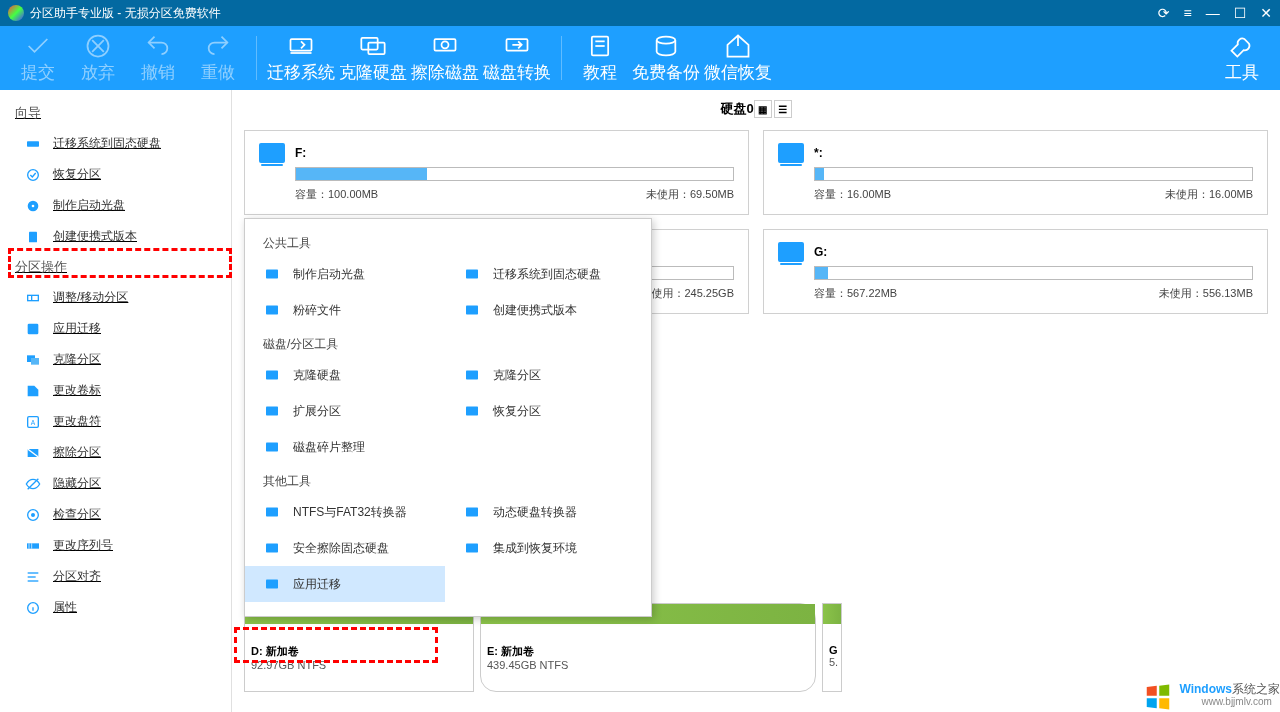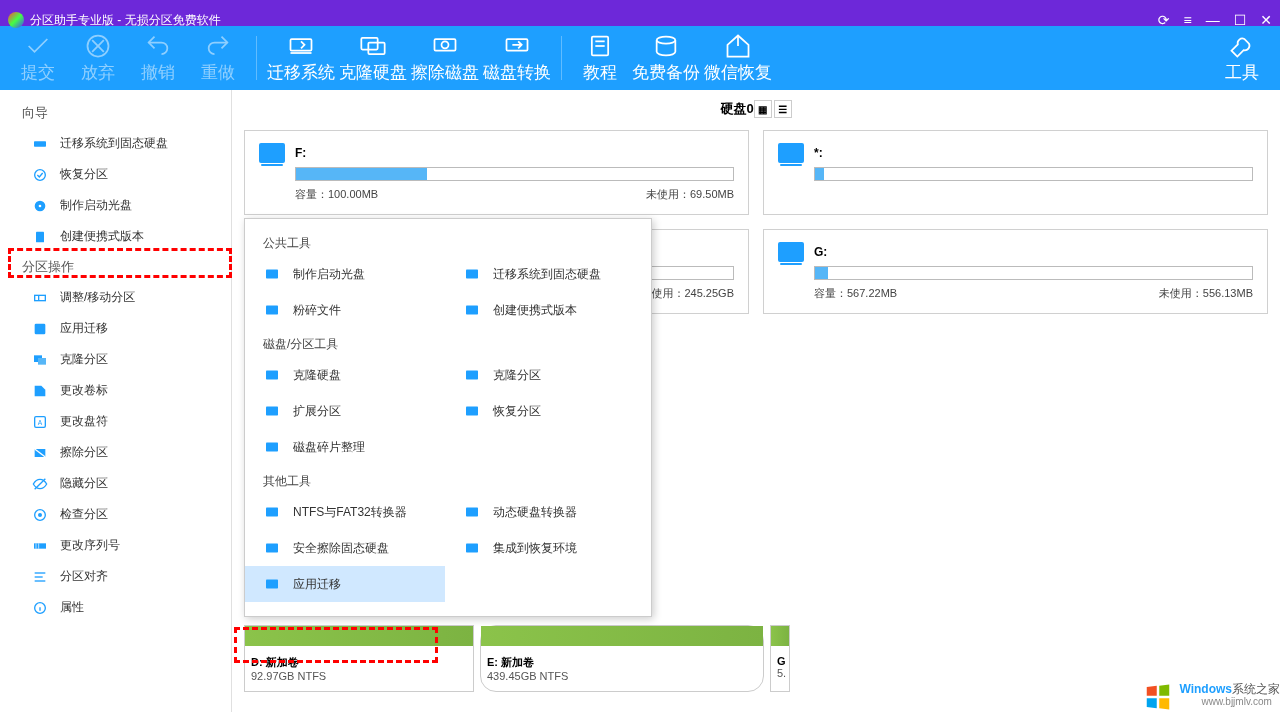--- a/index.html
+++ b/index.html
@@ -1,38 +1,38 @@
 <!DOCTYPE html>
 <html><head>
 <meta charset="utf-8">
 <style>
 * { margin:0; padding:0; box-sizing:border-box; font-family:"Microsoft YaHei",sans-serif; }
 body { width:1280px; height:712px; overflow:hidden; background:#f5f5f5; position:relative; }
 
 
-.titlebar { height:26px; background:#6d28d9; color:#fff; display:flex; align-items:flex-start; padding:12px 8px; font-size:12px; }
+.titlebar { height:26px; background:#0369a1; color:#fff; display:flex; align-items:center; padding:0 8px; font-size:12px; }
 .titlebar .logo { width:16px; height:16px; background:linear-gradient(135deg,#f44,#4f4,#44f); border-radius:50%; margin-right:6px; }
 .titlebar .title { flex:1; }
 .titlebar .winbtns { display:flex; gap:14px; }
 .titlebar .winbtn { cursor:pointer; font-size:14px; }
 
 
 .toolbar { height:64px; background:#1e9fff; display:flex; align-items:center; padding:0 10px; gap:4px; }
 .tbtn { display:flex; flex-direction:column; align-items:center; justify-content:center; min-width:56px; height:60px; color:#fff; font-size:17px; cursor:pointer; }
 .tbtn.disabled { opacity:.5; }
 .tbtn .ticon { width:28px; height:26px; margin-bottom:2px; display:flex; align-items:center; justify-content:center; }
 .tbtn svg { stroke:#fff; fill:none; stroke-width:1.5; }
 .tsep { width:1px; height:44px; background:rgba(255,255,255,.3); margin:0 6px; }
 .tspacer { flex:1; }
 
 
 .main { display:flex; height:calc(712px - 90px); background:#fff; }
 
 
-.sidebar { width:232px; border-right:1px solid #e0e0e0; padding:8px 8px; overflow:hidden; position:relative; }
+.sidebar { width:232px; border-right:1px solid #e0e0e0; padding:8px 1px; overflow:hidden; position:relative;text-decoration:underline; }
 .sidebar .section-title { font-size:13px; color:#555; padding:6px 14px; }
 .sidebar .item { display:flex; align-items:center; padding:7px 14px 7px 24px; font-size:12px; color:#333; cursor:pointer; position:relative; }
 .sidebar .item .sicon { width:18px; height:16px; margin-right:10px; display:flex; align-items:center; }
 .sidebar .item .sicon svg { width:16px; height:16px; }
 .redbox { position:absolute; border:3px dashed #f00; pointer-events:none; z-index:20; }
 .sidebar .item .chev { position:absolute; right:12px; color:#1e9fff; font-size:10px; }
 
 
 .content { flex:1; padding:8px; overflow:hidden; position:relative; }
 .disk-header { display:flex; justify-content:center; align-items:center; padding:2px 6px 8px; font-size:13px; font-weight:bold; }
@@ -46,21 +46,21 @@
 .partition-card .pname { font-size:12px; font-weight:bold; }
 .partition-card .pbar { height:14px; border:1px solid #bbb; margin:4px 0 6px 36px; position:relative; background:#fff; }
 .partition-card .pbar .fill { height:100%; background:#56b6f7; }
 .partition-card .pinfo { display:flex; justify-content:space-between; font-size:11px; color:#444; padding-left:36px; }
 
 
 .diskbar { position:absolute; bottom:20px; left:244px; right:10px; }
 .diskrow { display:flex; gap:6px; }
 .diskseg { border:1px solid #ccc; padding:0; font-size:11px; position:relative; }
 .diskseg .greenbar { height:20px; background:linear-gradient(to right,#8bc34a,#7cb342); }
-.diskseg .seglabel { padding:9px 6px; }
+.diskseg .seglabel { padding:20px 6px; }
 .diskseg .segname { font-weight:bold; }
 .diskseg .segsize { color:#555; }
 
 
 .popup { position:absolute; left:244px; top:218px; width:408px; background:#fff; border:1px solid #ccc; box-shadow:2px 2px 8px rgba(0,0,0,.2); z-index:30; padding:8px 0 14px; }
 .popup .psec { font-size:12px; color:#444; padding:8px 18px 4px; }
 .popup .prow { display:flex; }
 .popup .pitem { display:flex; align-items:center; width:200px; padding:9px 18px; font-size:12px; color:#333; cursor:pointer; }
 .popup .pitem.sel { background:#d0e8ff; }
 .popup .pitem .picon { width:20px; height:18px; margin-right:10px; }
@@ -370,20 +370,24 @@
           </div>
         </div>
         <div class="partition-card">
           <div class="pheader">
             <div class="dicon"></div>
             <span class="pname">*:</span>
           </div>
           <div class="pbar">
             <div class="fill" style="width:2%"></div>
           </div>
+          <div class="pinfo">
+            <span>容量：16.00MB</span>
+            <span>未使用：16.00MB</span>
+          </div>
         </div>
         <div class="partition-card">
           <div class="pheader">
             <div class="dicon"></div>
             <span class="pname">D:新加卷</span>
           </div>
           <div class="pbar">
             <div class="fill" style="width:18%"></div>
           </div>
           <div class="pinfo">
@@ -410,21 +414,21 @@
 
 <div class="diskbar">
   <div class="diskrow" id="diskrow">
       <div class="diskseg" style="width: 230px;">
         <div class="greenbar"></div>
         <div class="seglabel">
           <div class="segname">D: 新加卷</div>
           <div class="segsize">92.97GB NTFS</div>
         </div>
       </div>
-      <div class="diskseg" style="width: 284px; border-radius: 16px;">
+      <div class="diskseg" style="width: 336px; border-radius: 16px;">
         <div class="greenbar"></div>
         <div class="seglabel">
           <div class="segname">E: 新加卷</div>
           <div class="segsize">439.45GB NTFS</div>
         </div>
       </div>
       <div class="diskseg" style="width: 20px;">
         <div class="greenbar"></div>
         <div class="seglabel">
           <div class="segname">G</div>

